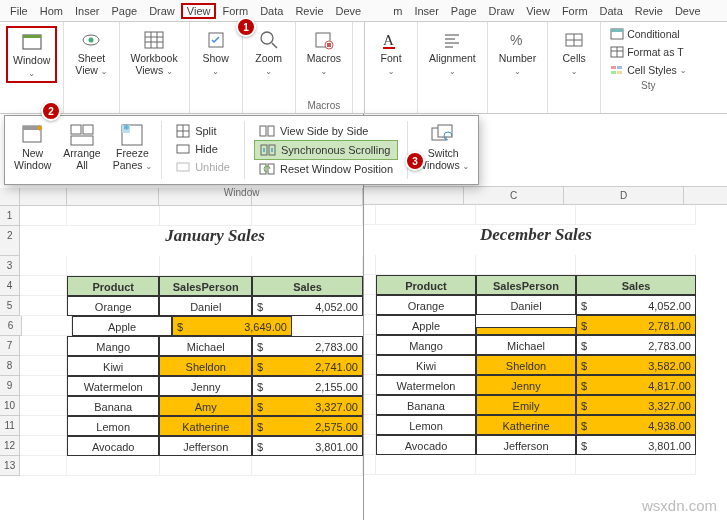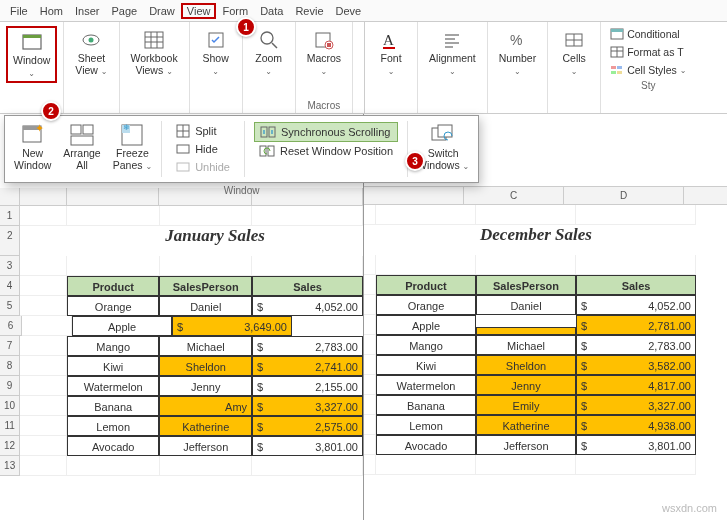--- a/index.html
+++ b/index.html
@@ -36,32 +36,33 @@
 .row { display: flex; height: 20px; }
 .row-h { width: 22px; border-right: 1px solid #ccc; border-bottom: 1px solid #ccc; background: #f3f3f3; text-align: center; font-size: 10px; color: #555; line-height: 20px; }
 .cell { border-right: 1px solid #eee; border-bottom: 1px solid #eee; padding: 0 4px; font-size: 11px; line-height: 20px; overflow: hidden; white-space: nowrap; }
 .title-row .cell { border: none; }
 .title-text { font-family: Georgia, serif; font-weight: bold; font-style: italic; font-size: 17px; }
 .tbl-head { background: #c5e0b4; font-weight: bold; text-align: center; border: 1px solid #333 !important; }
 .tbl-cell { border: 1px solid #333 !important; background: #fff; }
 .tbl-cell.center { text-align: center; }
 .tbl-cell.hl { background: #ffc000; }
 .sales-col { display: flex; justify-content: space-between; }
-.watermark { position: absolute; right: 10px; bottom: 6px; color: #bbb; font-size: 11px; font-family: Arial; z-index: 200; }
+.watermark { position: absolute; right: 10px; bottom: 6px; color: #bbb; font-size: 15px; font-family: Arial; z-index: 200; }
 svg { display: block; }
 .mini-btn { display:flex; align-items:center; gap:3px; padding:1px 3px; font-size:10.5px; }
 .ribbon-right-stack { display:flex; flex-direction:column; gap:2px; padding:4px 6px; font-size:10.5px; }
 .ribbon-right-stack .mini-btn svg { flex-shrink:0; }
 </style>
 </head>
 <body>
 
 <div class="tabs" style="position:relative;">
   <span id="tabs-left-container"><span class="tab">File</span><span class="tab">Hom</span><span class="tab">Inser</span><span class="tab">Page</span><span class="tab">Draw</span><span class="tab active">View</span><span class="tab">Form</span><span class="tab">Data</span><span class="tab">Revie</span><span class="tab">Deve</span></span>
   <span style="width:20px;"></span>
+  <span id="tabs-right-container"><span class="tab">m</span><span class="tab">Inser</span><span class="tab">Page</span><span class="tab">Draw</span><span class="tab">View</span><span class="tab">Form</span><span class="tab">Data</span><span class="tab">Revie</span><span class="tab">Deve</span></span>
 </div>
 
 <div class="ribbon">
   <div class="ribbon-group">
     <div class="ribbon-group-items">
       <div class="ribbon-btn-lg selected">
         <span class="ribbon-icon">
             <svg width="22" height="22">
               <rect x="2" y="4" width="18" height="14" fill="none" stroke="#666" stroke-width="1.2"></rect>
               <rect x="2" y="4" width="18" height="3" fill="#6b9e3f"></rect>
@@ -274,20 +275,27 @@
       </div>
     <div class="panel-item disabled">
         <svg width="14" height="14">
           <rect x="1" y="3" width="12" height="8" fill="none" stroke="#bbb"></rect>
         </svg>
         <span>Unhide</span>
       </div>
   </div>
   <div class="panel-divider"></div>
   <div class="panel-col wide">
+    <div class="panel-item">
+        <svg width="16" height="14">
+          <rect x="1" y="2" width="6" height="10" fill="none" stroke="#666"></rect>
+          <rect x="9" y="2" width="6" height="10" fill="none" stroke="#666"></rect>
+        </svg>
+        <span>View Side by Side</span>
+      </div>
     <div class="panel-item highlighted">
         <svg width="16" height="14">
           <rect x="1" y="2" width="6" height="10" fill="none" stroke="#666"></rect>
           <rect x="9" y="2" width="6" height="10" fill="none" stroke="#666"></rect>
           <path d="M4 5 v4 M12 5 v4" stroke="#39c" stroke-width="1.3"></path>
         </svg>
         <span>Synchronous Scrolling</span>
       </div>
     <div class="panel-item">
         <svg width="16" height="14">
@@ -393,21 +401,21 @@
           <div class="cell tbl-cell center" style="width: 100px;">Jenny</div>
           <div class="cell tbl-cell sales-col" style="width: 120px;">
             <span>$</span>
             <span>2,155.00</span>
           </div>
         </div>
         <div class="row">
           <div class="row-h">10</div>
           <div class="cell" style="width: 50px;"></div>
           <div class="cell tbl-cell center" style="width: 100px;">Banana</div>
-          <div class="cell tbl-cell center hl" style="width: 100px; text-align: right;">Amy</div>
+          <div class="cell tbl-cell center hl" style="width: 100px;">Amy</div>
           <div class="cell tbl-cell sales-col hl" style="width: 120px;">
             <span>$</span>
             <span>3,327.00</span>
           </div>
         </div>
         <div class="row">
           <div class="row-h">11</div>
           <div class="cell" style="width: 50px;"></div>
           <div class="cell tbl-cell center" style="width: 100px;">Lemon</div>
           <div class="cell tbl-cell center hl" style="width: 100px;">Katherine</div>

